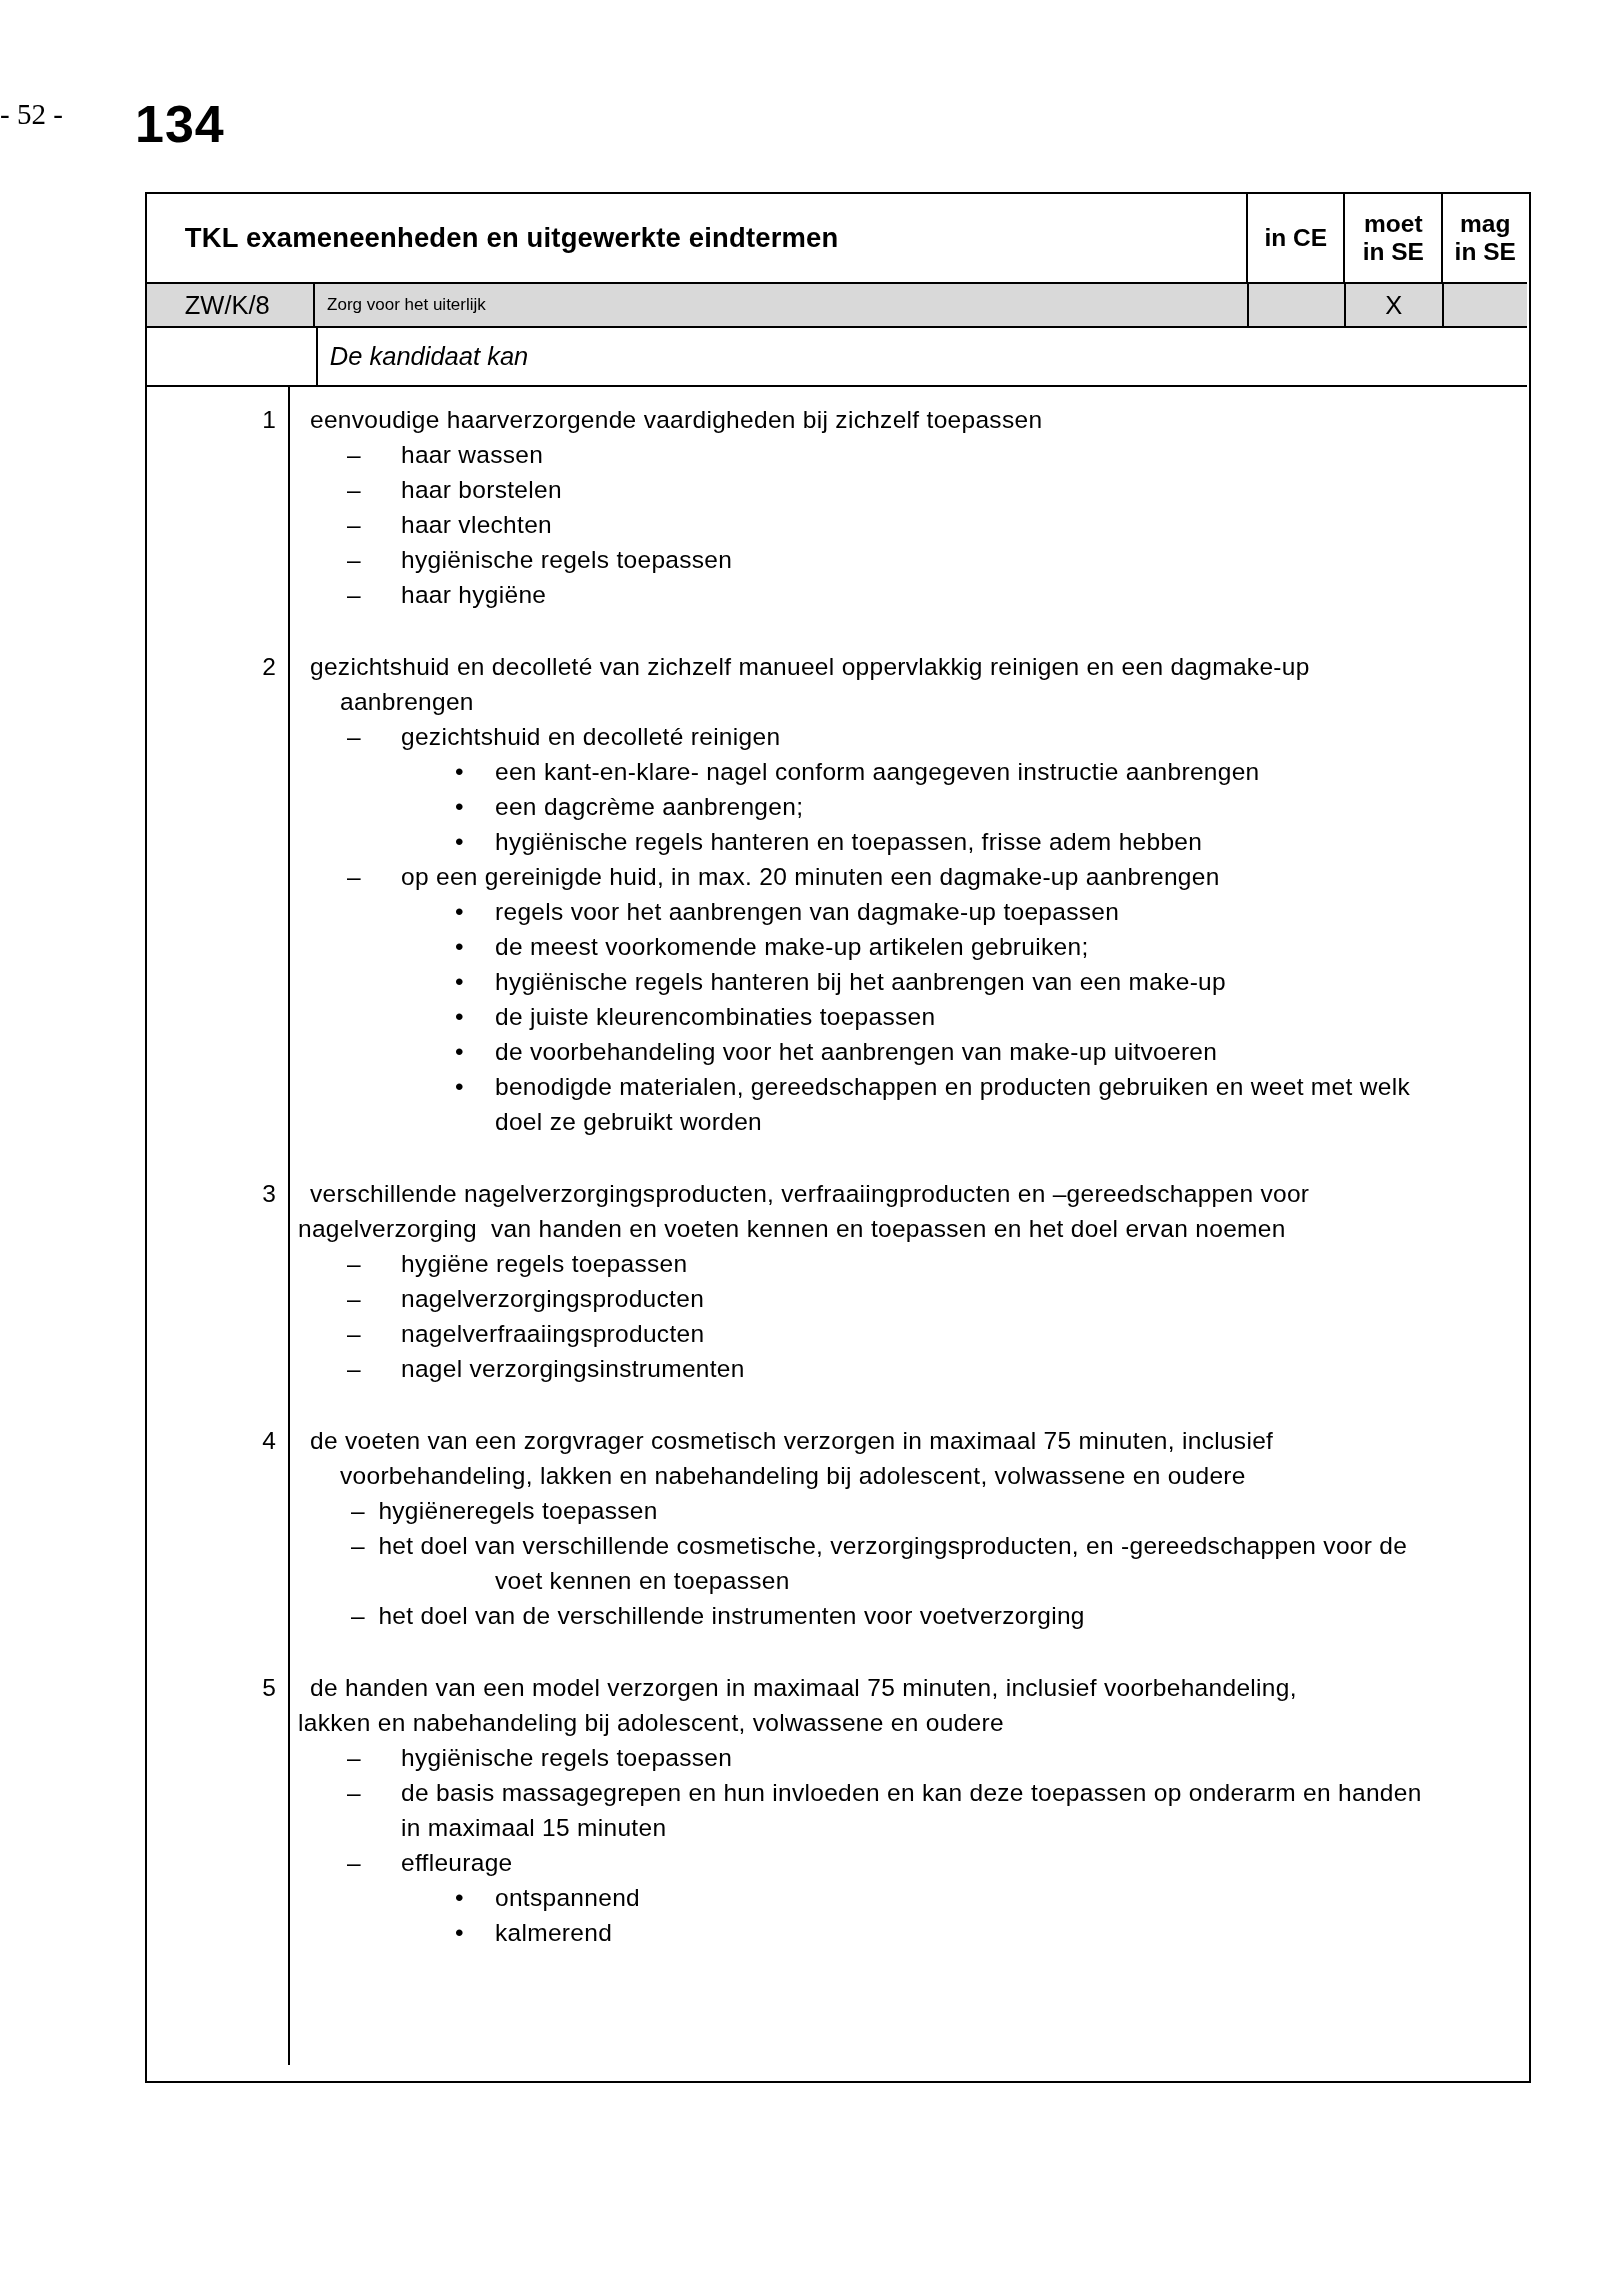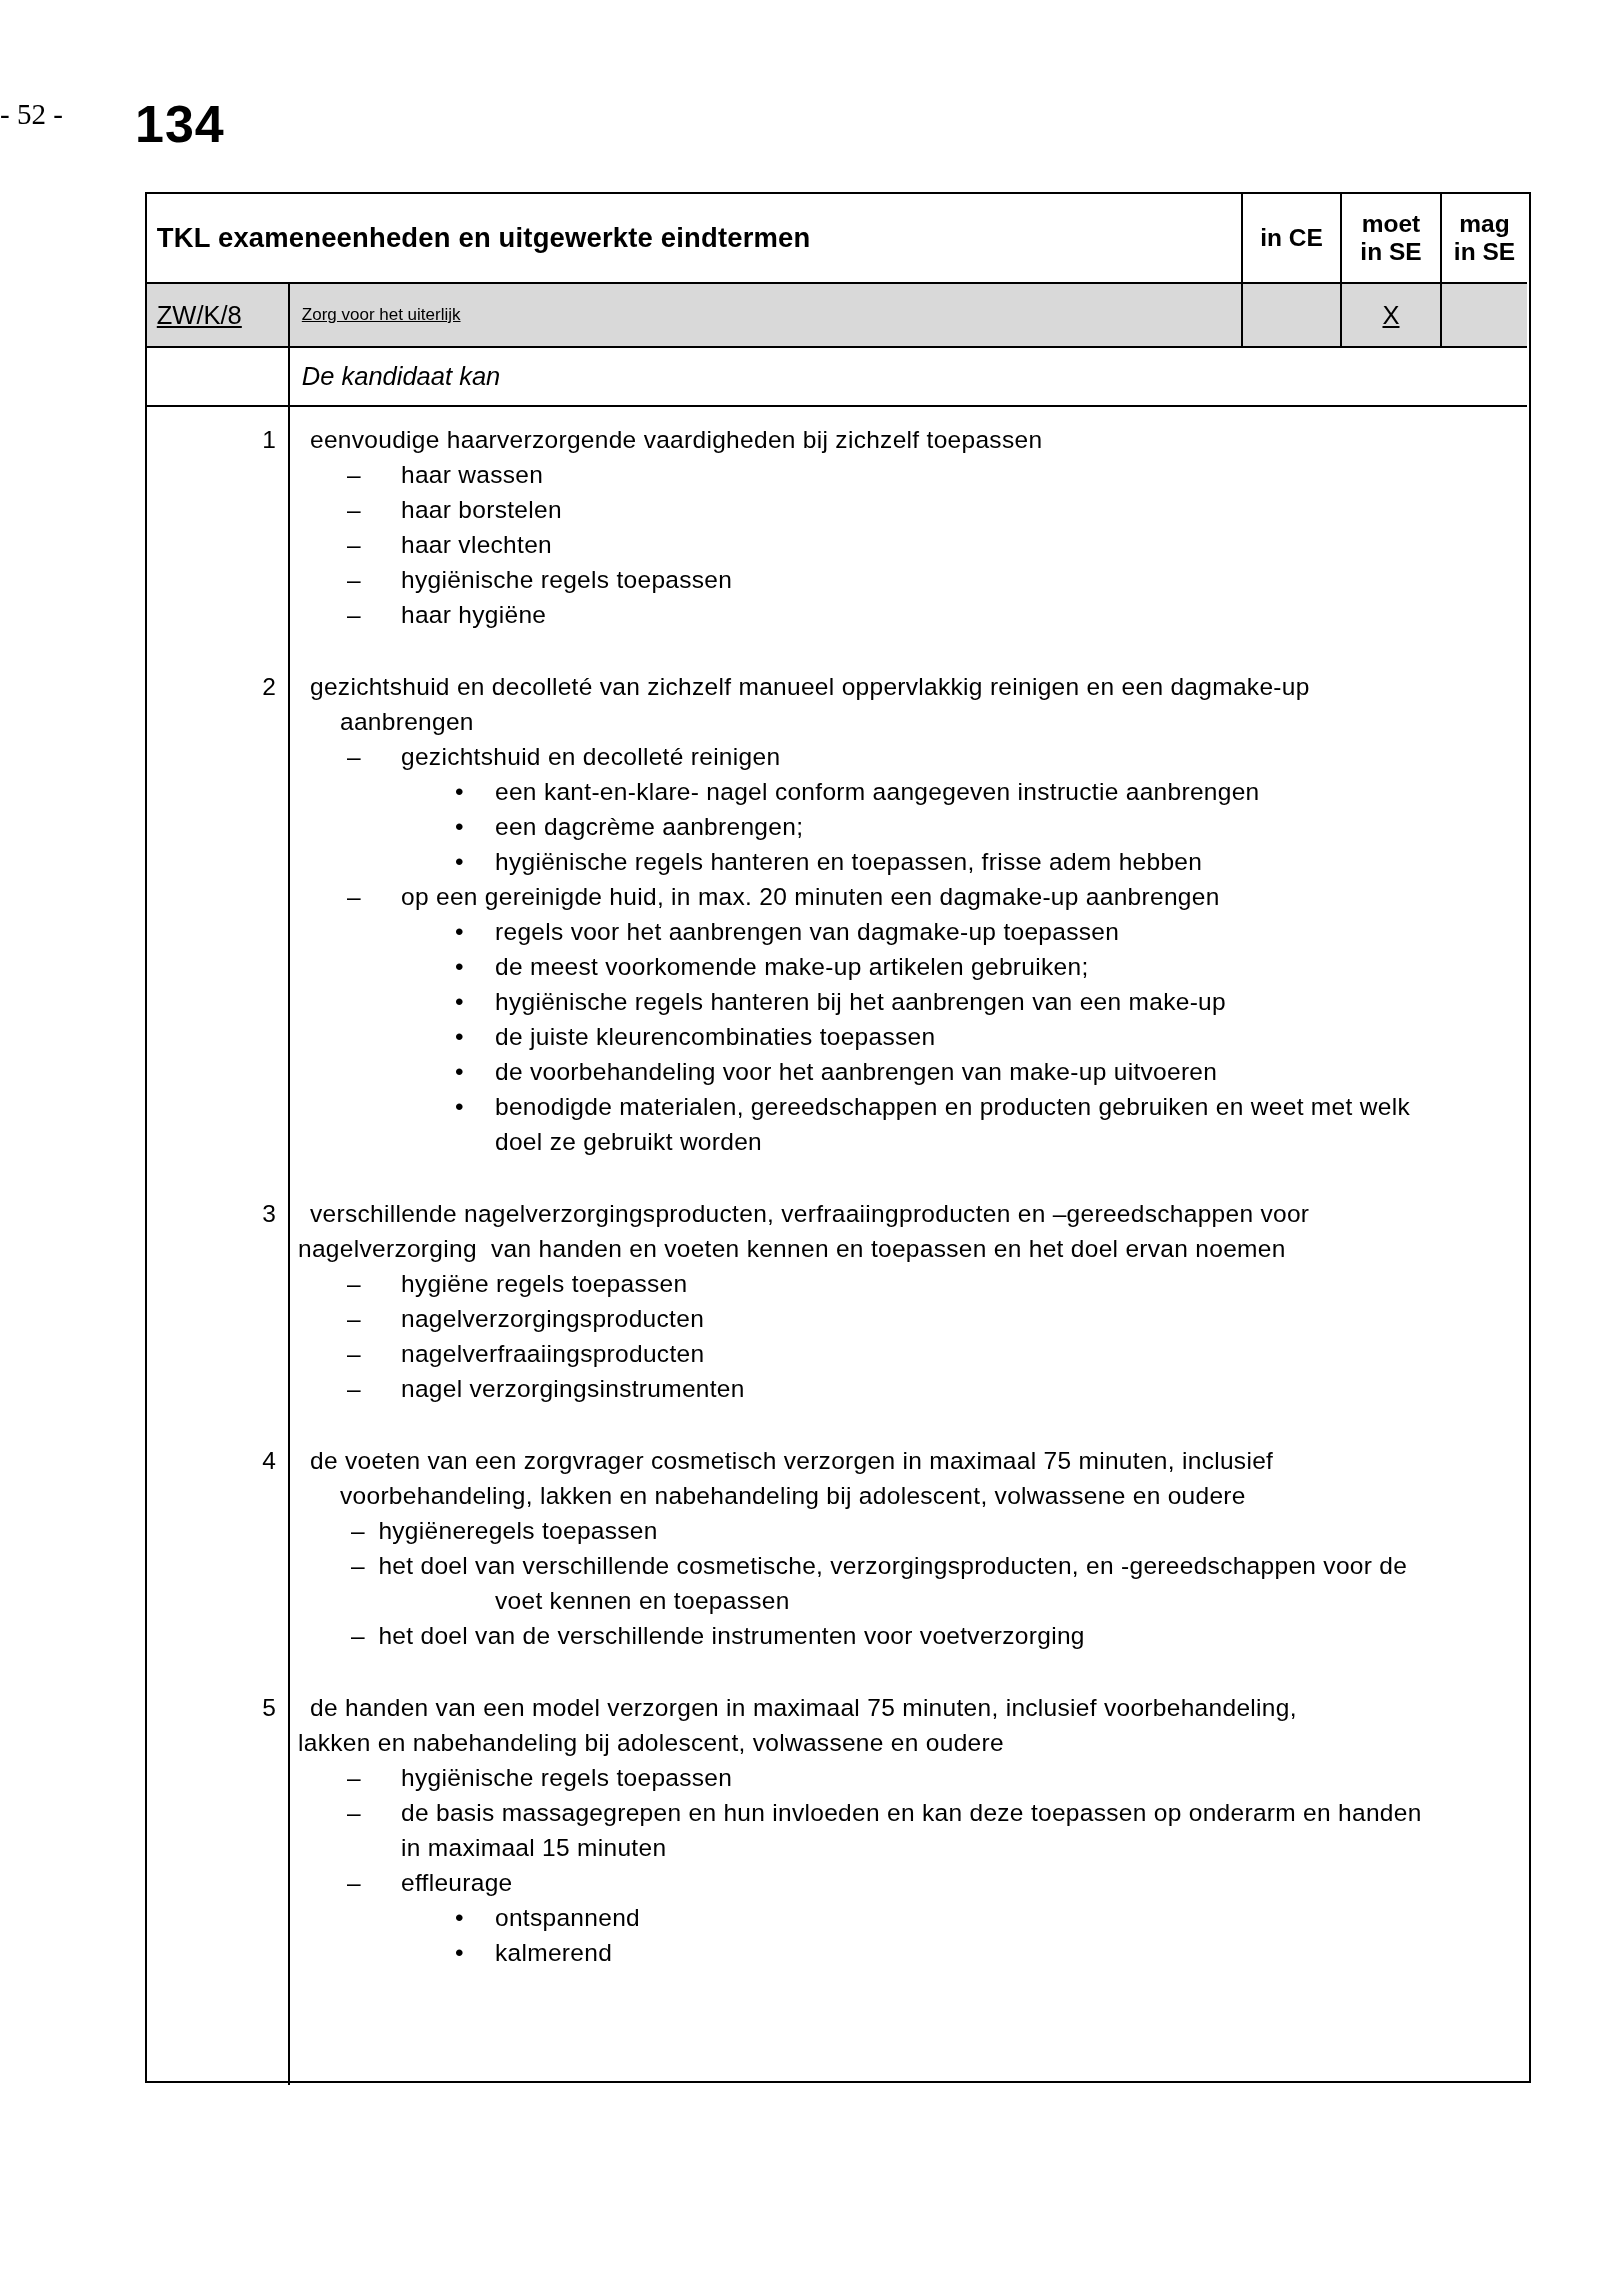--- a/index.html
+++ b/index.html
@@ -14,23 +14,23 @@
   }
   .pageno-center{
     position:absolute;left:0;top:98px;width:100%;
     font-family:"Liberation Serif",serif;font-size:29px;
   }
   
   .ttable{
     position:absolute;left:145px;top:192px;width:1386px;height:1891px;
     border:2.9px solid #000;box-sizing:border-box;background:#fff;
   }
-  .row{display:flex;box-sizing:border-box;width:1380px;}
+  .row{display:flex;box-sizing:border-box;width:1380px;padding-left:28px;}
   .r1{height:90px;border-bottom:2px solid #000;}
-  .r2{height:64px;border-bottom:2px solid #000;background:#d9d9d9;text-decoration:underline;}
+  .r2{height:44px;border-bottom:2px solid #000;background:#d9d9d9;}
   .r3{height:59px;border-bottom:2px solid #000;font-style:italic;}
   .r4{height:1678px;position:relative;display:block;}
   .cell{box-sizing:border-box;display:flex;align-items:center;overflow:hidden;}
   .bR{border-right:2px solid #000;}
   
   .c-title{width:1096px;padding-left:9.8px;font-weight:bold;font-size:27.4px;letter-spacing:0.2px;}
   .c-h{font-weight:bold;font-size:24.5px;justify-content:center;text-align:center;line-height:28px;}
   .c-ce1{width:99px;}
   .c-moet1{width:100px;padding:0 7.8px;}
   .c-mag1{width:85px;padding:0 7.8px;}

